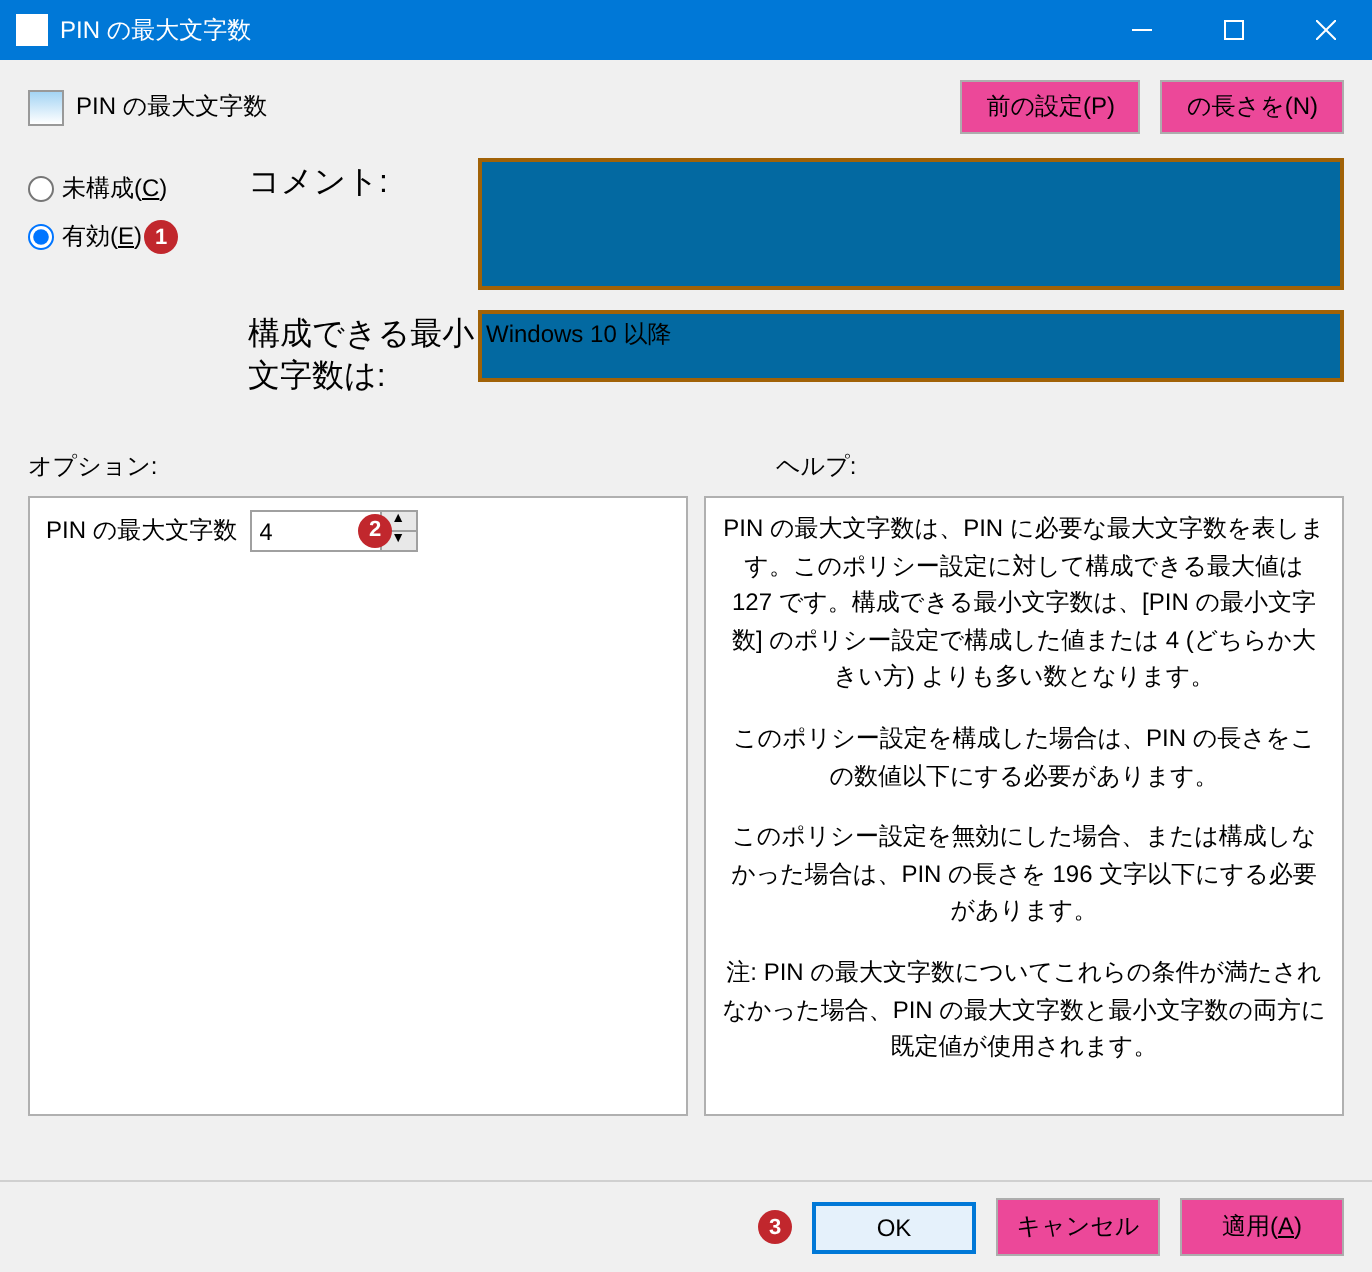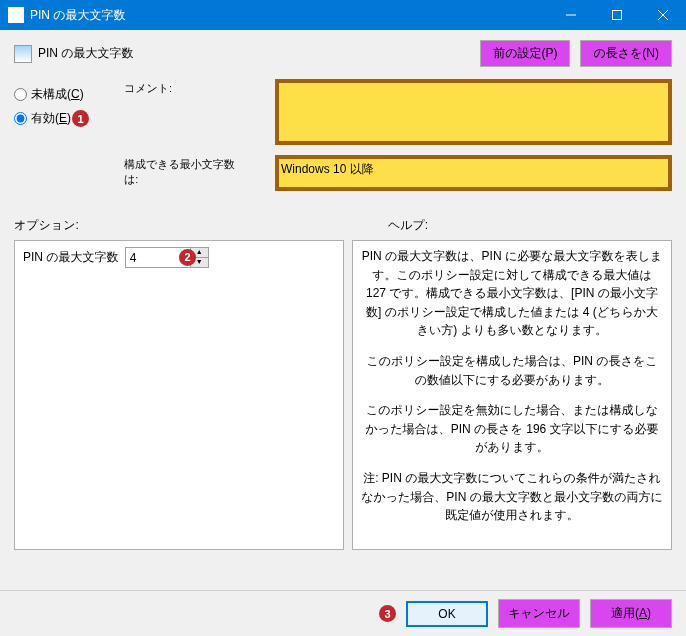--- a/index.html
+++ b/index.html
@@ -11,34 +11,34 @@
 .titlebar .winbtn { width: 46px; height: 30px; display: flex; align-items: center; justify-content: center; }
 .titlebar svg { stroke:#fff; stroke-width:1; fill:none; }
 
 .content { padding: 10px 14px 0 14px; position: relative; height: 560px; }
 
 .header-row { display:flex; align-items:center; margin-bottom:12px; }
 .page-icon { width:18px; height:18px; margin-right:6px; display:inline-block; border:1px solid #999; background: linear-gradient(#a4d4f4,#fff); }
 .page-title { font-size:12px; flex:1; }
 
 .nav-buttons { display:flex; gap:10px; margin-left:auto; }
-.btn { border:1px solid #adadad; background:#d946ef; padding:4px 12px; min-width:88px; text-align:center; cursor:default; }
+.btn { border:1px solid #adadad; background:#ec4899; padding:4px 12px; min-width:88px; text-align:center; cursor:default; }
 
 .config-area { display:flex; margin-top:4px; }
 .radio-col { width:110px; }
 .radio-row { display:flex; align-items:center; margin:7px 0; position:relative; }
 .radio-row input { margin-right:4px; }
 .radio-row label u { text-decoration: underline; }
 
 .marker { display:inline-flex; width:17px; height:17px; border-radius:50%; background:#c1272d; color:#fff; font-weight:bold; align-items:center; justify-content:center; font-size:11px; position:absolute; z-index:5; }
 
 .right-col { flex:1; }
 .field-row { display:flex; margin-bottom:10px; }
-.field-label { width:115px; font-size:11px; padding-top:2px; }
-.textbox { flex:1; border:4px solid #a16207; background:#fde047; height:66px; padding:2px; resize:none; overflow-y:scroll;margin-left:36px; }
+.field-label { width:115px; font-size:16px; padding-top:2px; }
+.textbox { flex:1; border:2px solid #a16207; background:#0369a1; height:66px; padding:2px; resize:none; overflow-y:scroll; }
 .textbox.short { height:36px; }
 
 .section-labels { display:flex; margin-top:16px; margin-bottom:6px;gap:44px; }
 .section-labels .left { width:330px; }
 
 .bottom-panels { display:flex; gap:8px; height:310px; }
 .panel { border:1px solid #b0b0b0; background:#fff; padding:6px 8px; font-size:12px; line-height:1.55; }
 .panel.left { width:330px; }
 .panel.right { flex:1; overflow-y:auto; }
 .panel.right p { margin-bottom:12px;text-align:center; }

